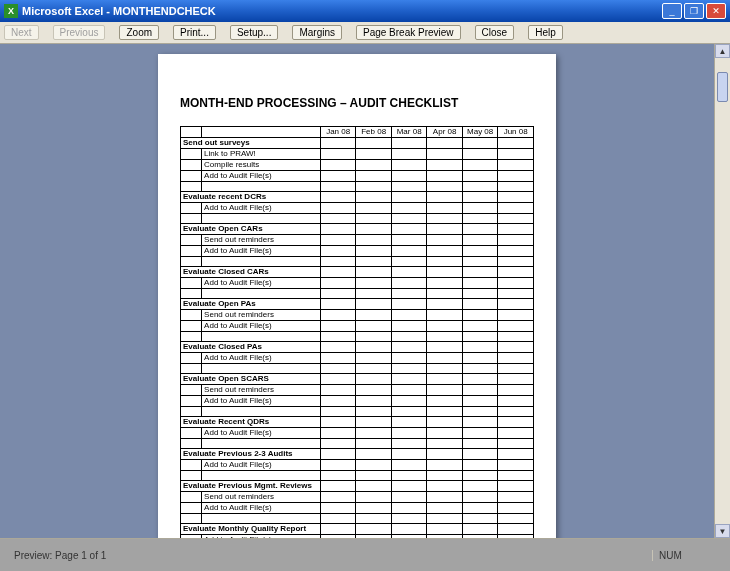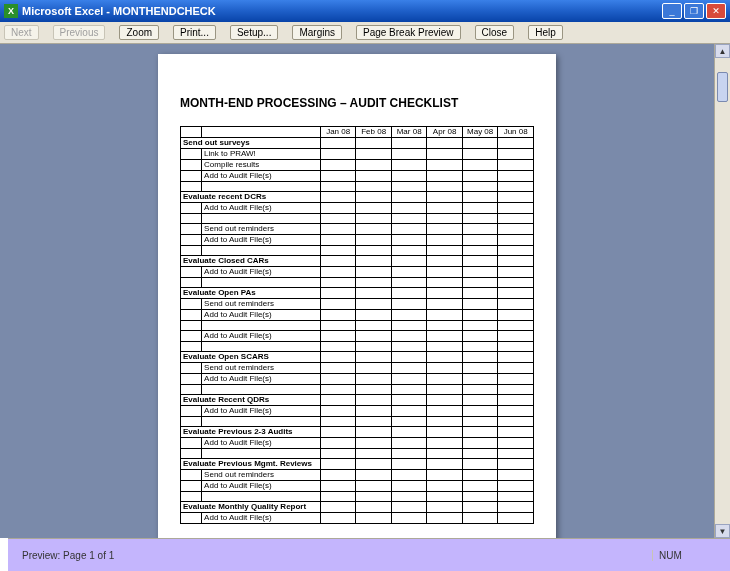--- a/index.html
+++ b/index.html
@@ -46,22 +46,22 @@
 .sheet-title { font-size: 12px; font-weight: bold; font-family: Arial, sans-serif; margin-bottom: 16px; }
 table.grid { border-collapse: collapse; width: 100%; font-size: 8px; font-family: Arial, sans-serif; }
 table.grid td, table.grid th { border: 1px solid #000; padding: 0 2px; height: 10px; line-height: 10px; white-space: nowrap; overflow: hidden; }
 table.grid th { font-weight: normal; text-align: center; }
 .col-a { width: 16px; }
 .col-b { width: 90px; }
 .col-m { width: 34px; }
 .section-head { font-weight: bold; margin-left: 25px; }
 
 .statusbar {
-  height: 18px; background: #c4b5fd; border-top: 1px solid #aca899;
-  display: flex; align-items: center; font-size: 10px; padding: 16px 6px; color: #333; margin-left: 8px;
+  height: 18px; background: #a3a3a3; border-top: 1px solid #aca899;
+  display: flex; align-items: center; font-size: 10px; padding: 16px 6px; color: #333;
 }
 .statusbar .cell { border-right: 1px solid #c8c4b6; padding: 0 8px; height: 100%; display:flex; align-items:center;}
 .statusbar .flex { flex: 1; }
 .statusbar .ind { width: 36px; text-align: center; border-left: 1px solid #c8c4b6; }
 </style>
 </head>
 <body>
 
 <div class="window">
 
@@ -180,20 +180,29 @@
                 <td class="col-a"></td>
                 <td class="col-b"></td>
                 <td class="col-m"></td>
                 <td class="col-m"></td>
                 <td class="col-m"></td>
                 <td class="col-m"></td>
                 <td class="col-m"></td>
                 <td class="col-m"></td>
               </tr>
               <tr>
+                <td colspan="2" class="section-head">Evaluate Open CARs</td>
+                <td class="col-m"></td>
+                <td class="col-m"></td>
+                <td class="col-m"></td>
+                <td class="col-m"></td>
+                <td class="col-m"></td>
+                <td class="col-m"></td>
+              </tr>
+              <tr>
                 <td class="col-a"></td>
                 <td class="col-b">Send out reminders</td>
                 <td class="col-m"></td>
                 <td class="col-m"></td>
                 <td class="col-m"></td>
                 <td class="col-m"></td>
                 <td class="col-m"></td>
                 <td class="col-m"></td>
               </tr>
               <tr>
@@ -270,20 +279,29 @@
                 <td class="col-m"></td>
                 <td class="col-m"></td>
                 <td class="col-m"></td>
                 <td class="col-m"></td>
                 <td class="col-m"></td>
                 <td class="col-m"></td>
               </tr>
               <tr>
                 <td class="col-a"></td>
                 <td class="col-b"></td>
+                <td class="col-m"></td>
+                <td class="col-m"></td>
+                <td class="col-m"></td>
+                <td class="col-m"></td>
+                <td class="col-m"></td>
+                <td class="col-m"></td>
+              </tr>
+              <tr>
+                <td colspan="2" class="section-head">Evaluate Closed PAs</td>
                 <td class="col-m"></td>
                 <td class="col-m"></td>
                 <td class="col-m"></td>
                 <td class="col-m"></td>
                 <td class="col-m"></td>
                 <td class="col-m"></td>
               </tr>
               <tr>
                 <td class="col-a"></td>
                 <td class="col-b">Add to Audit File(s)</td>

